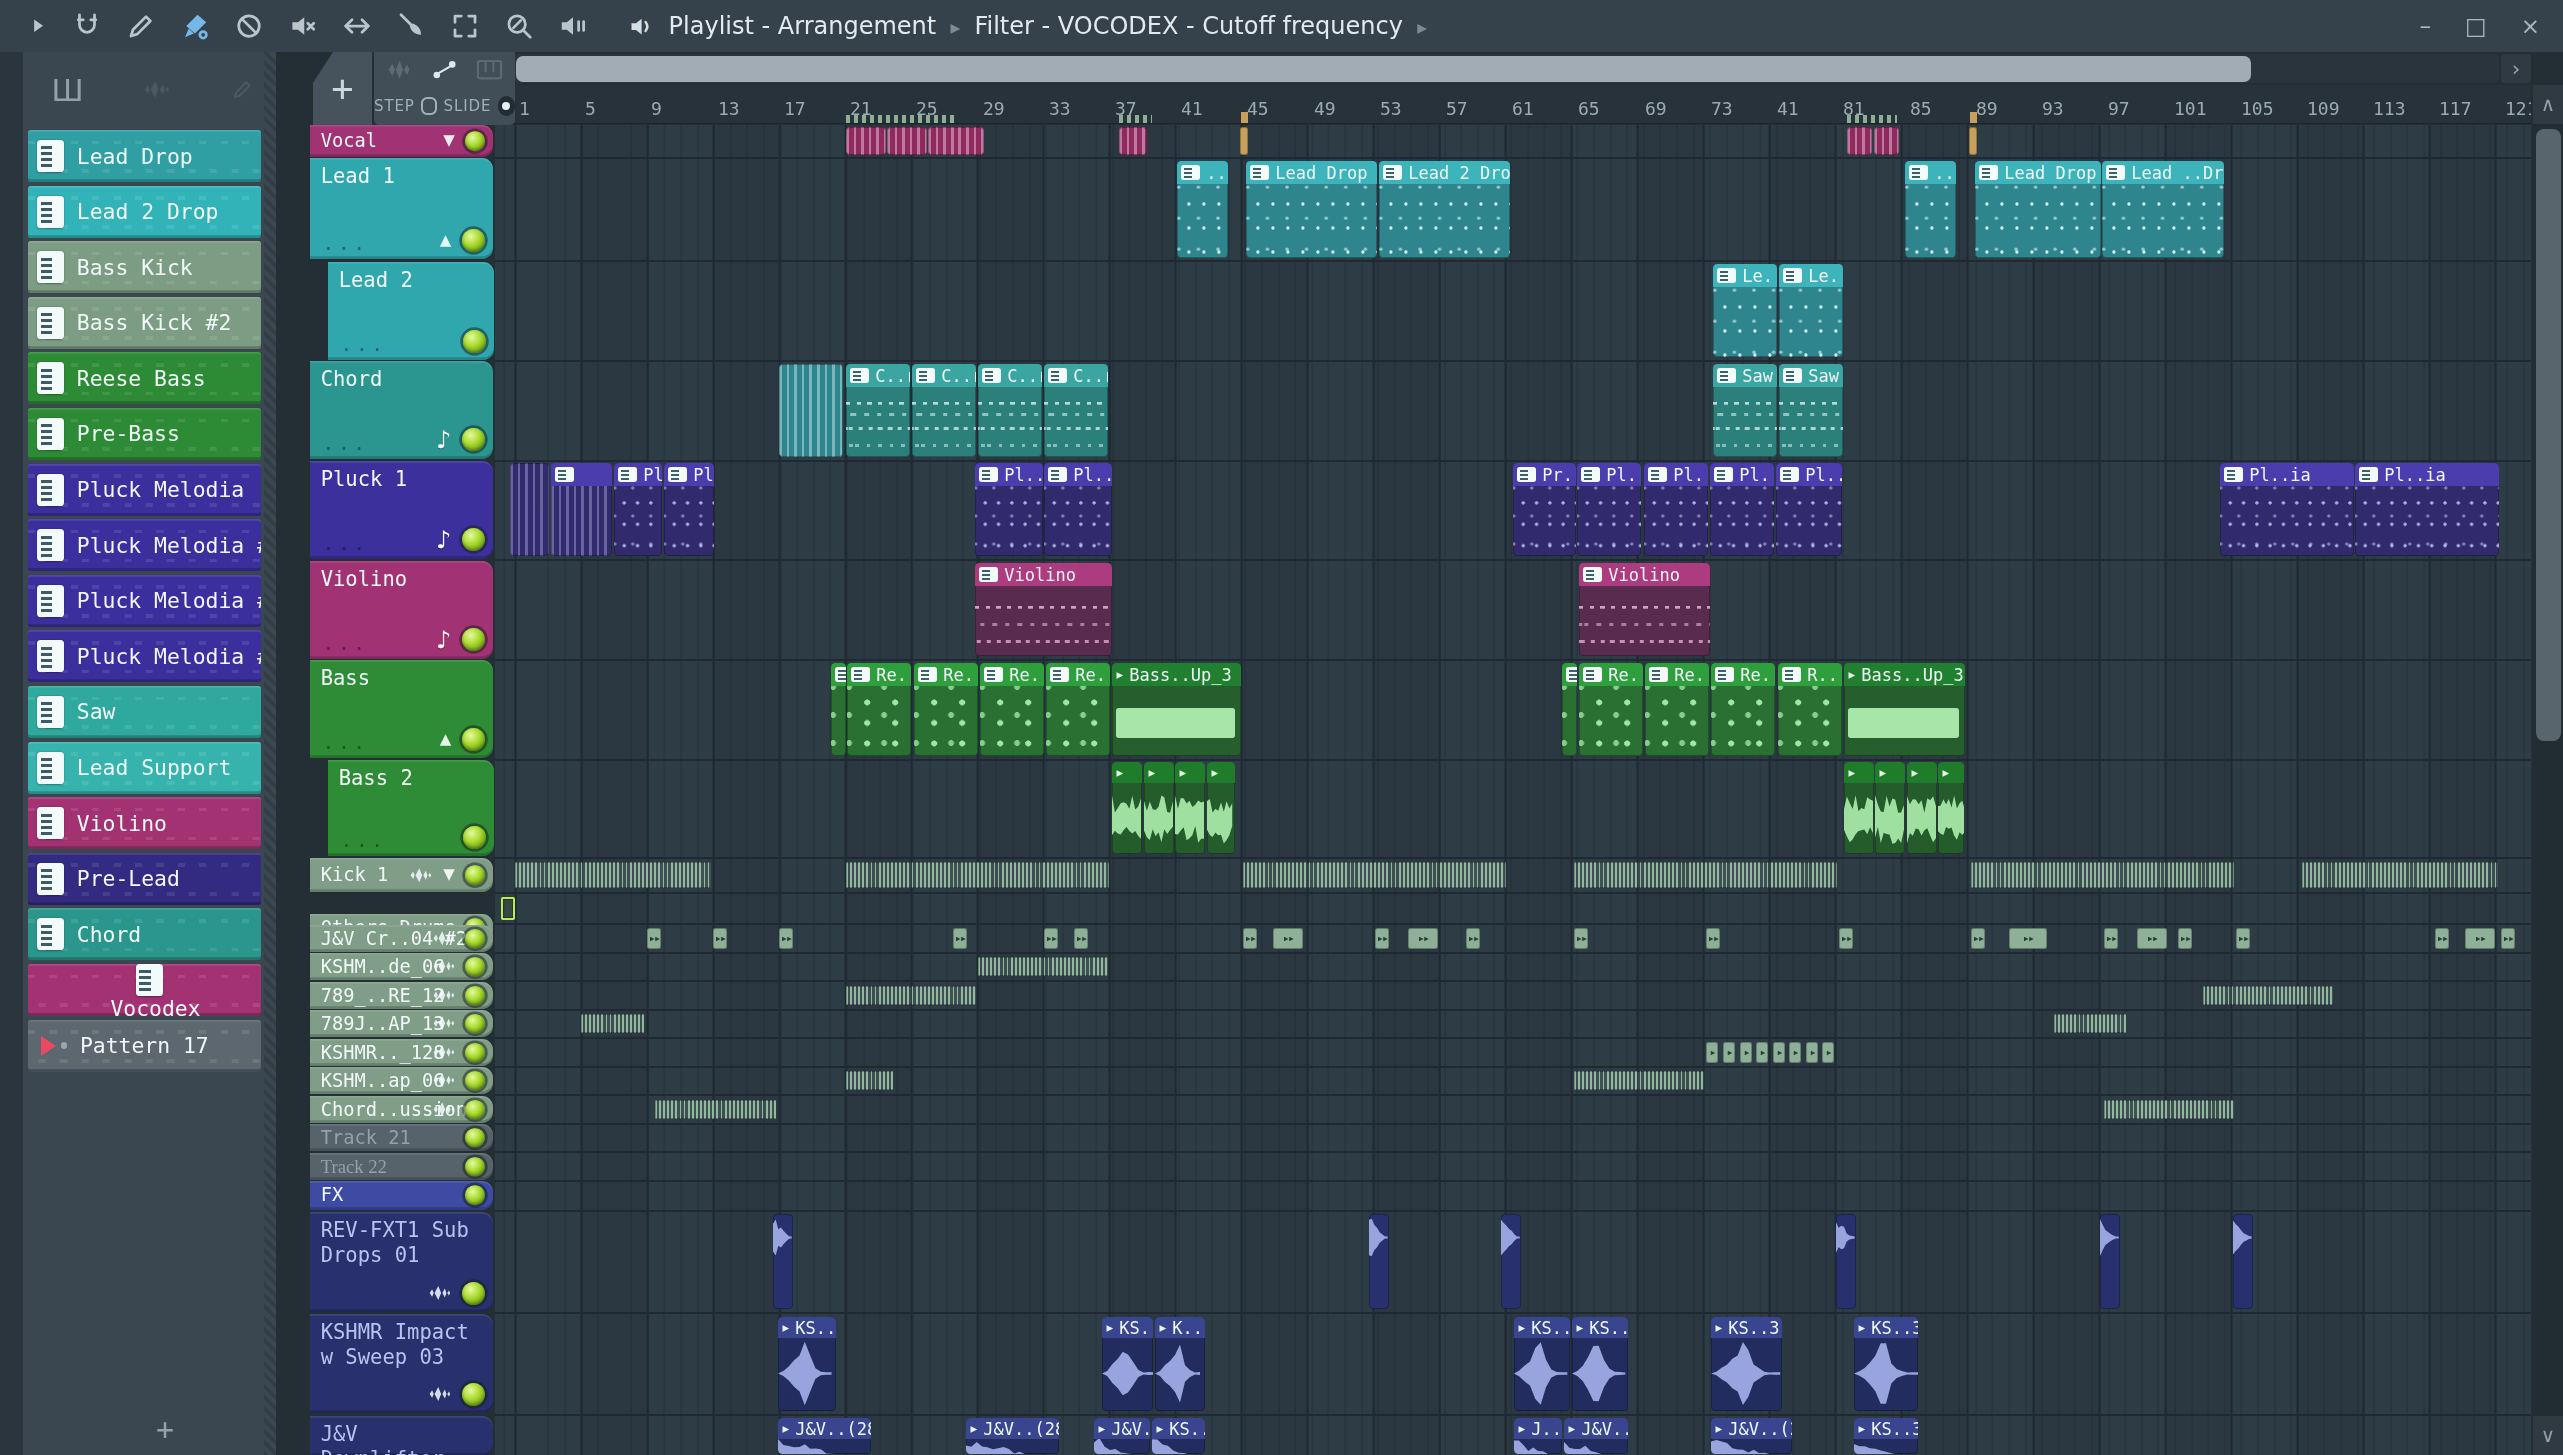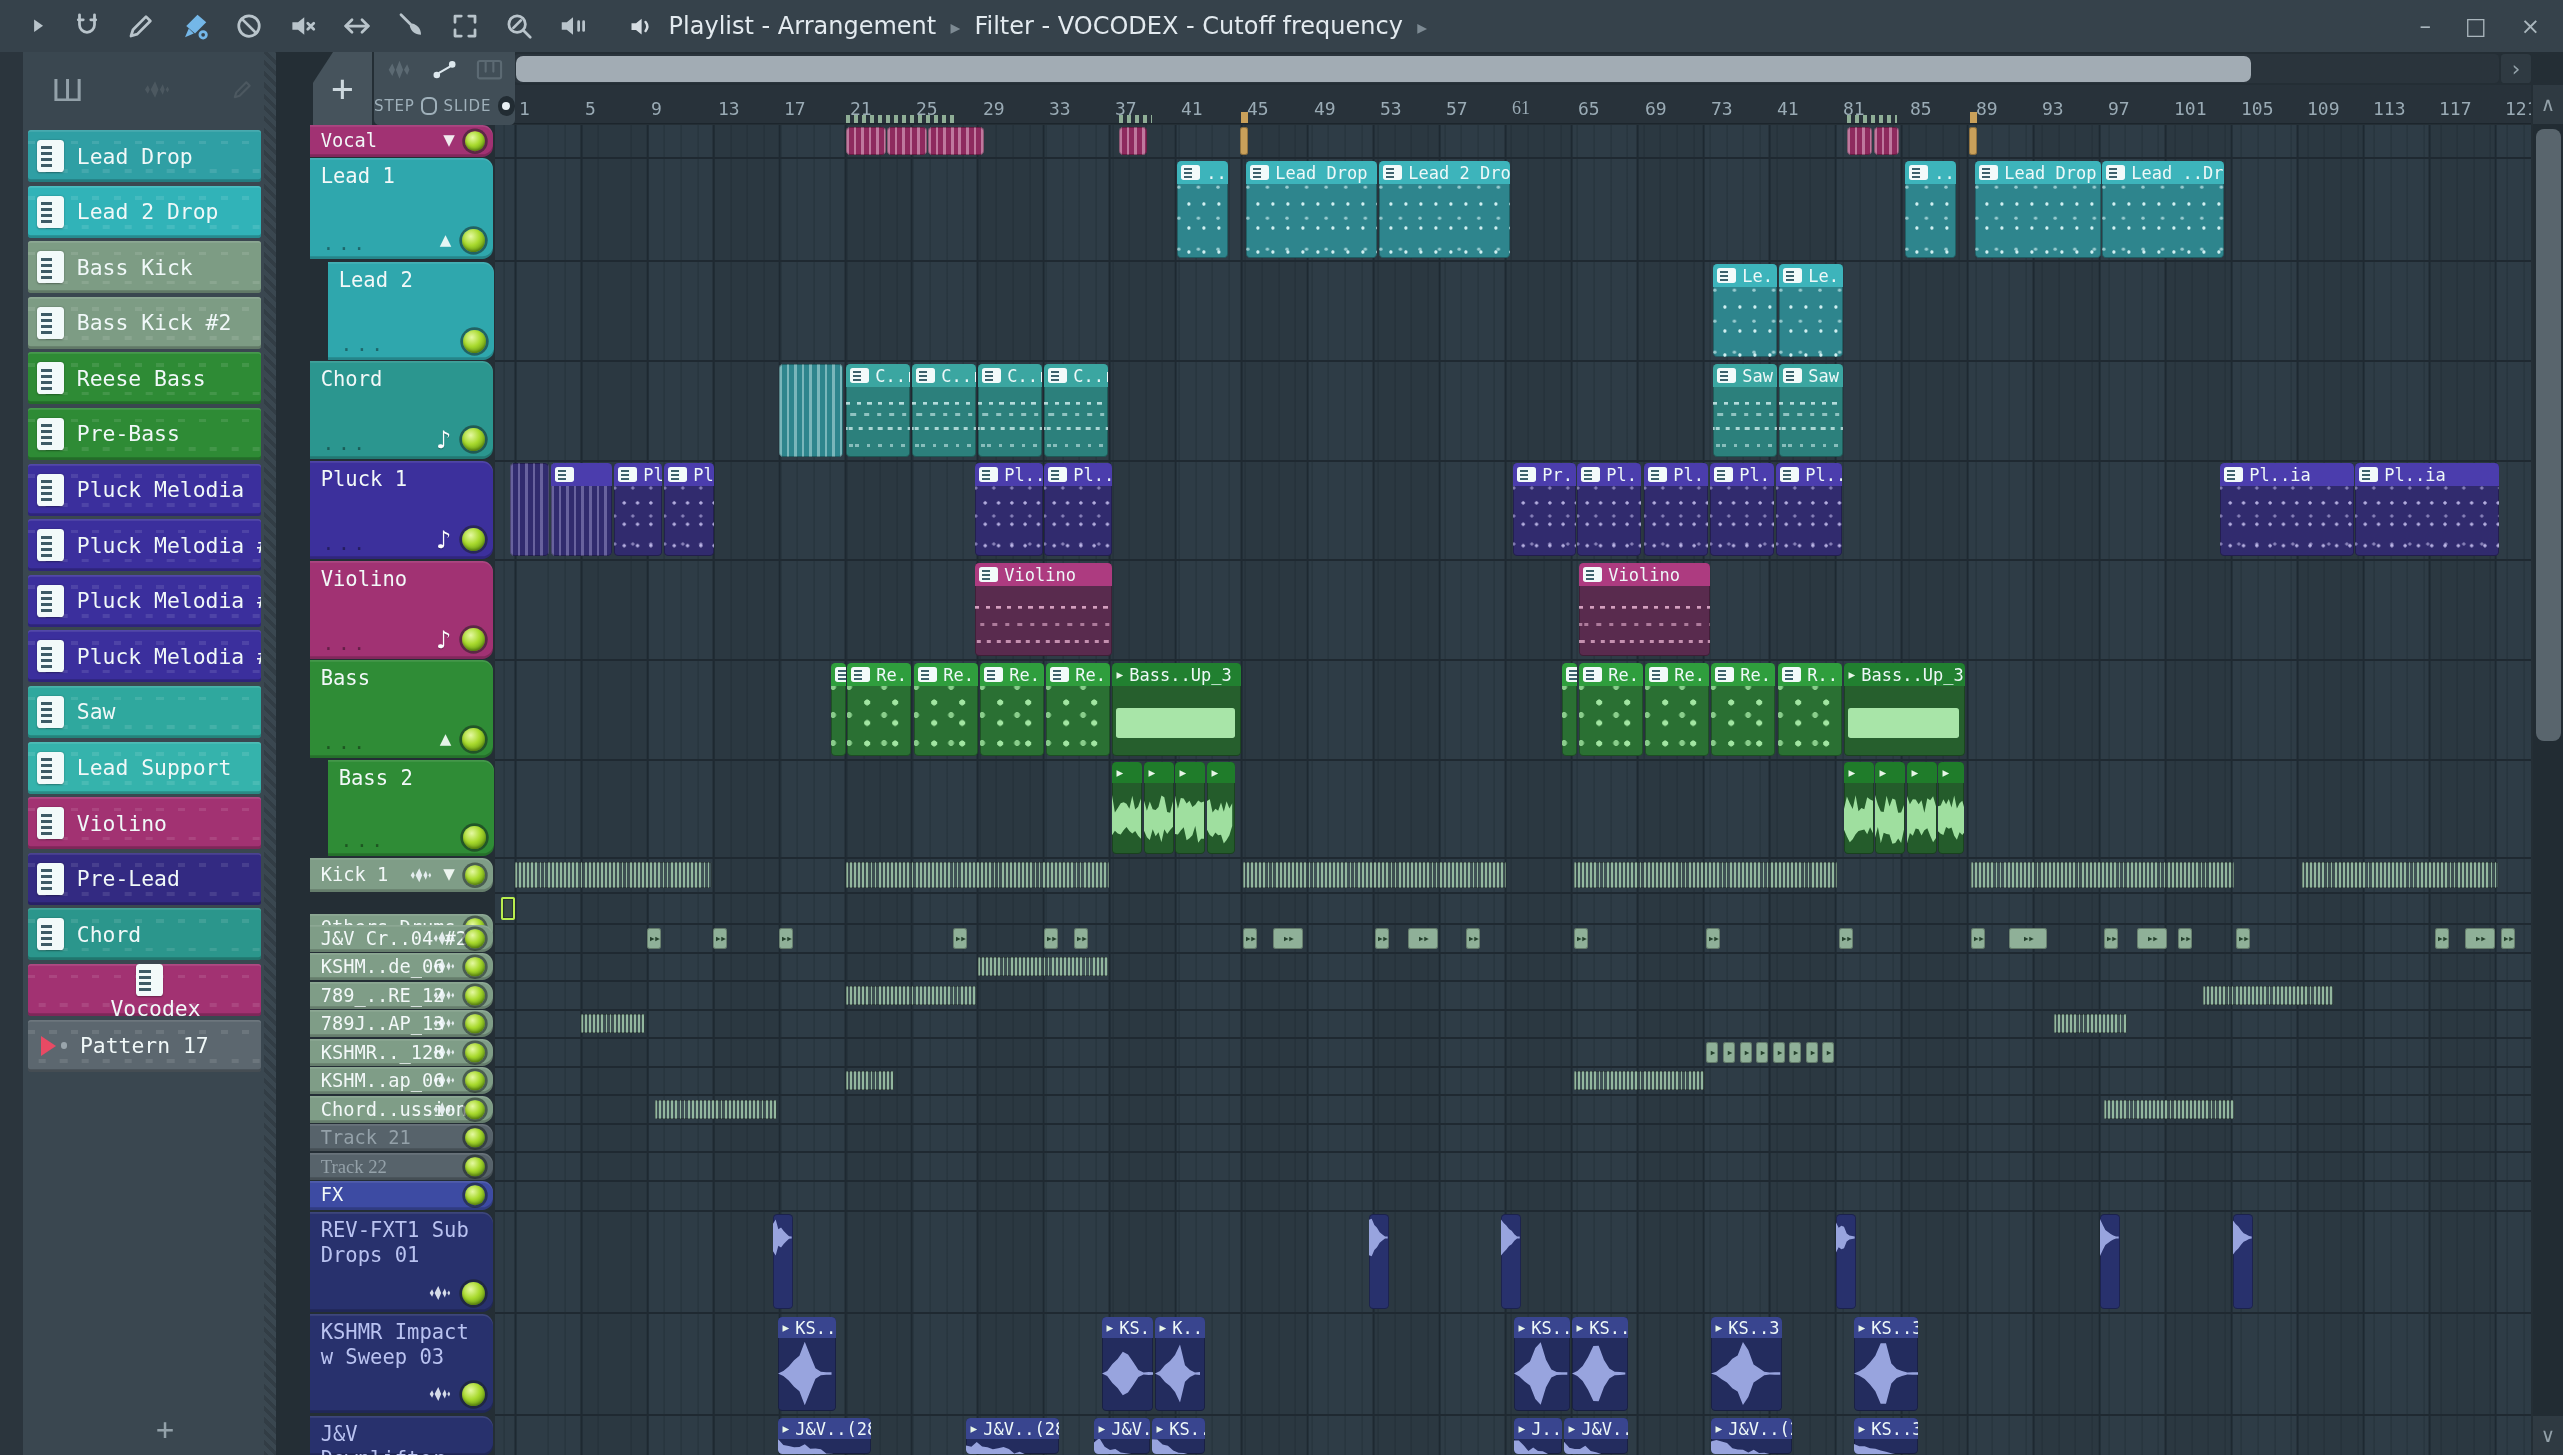--- a/index.html
+++ b/index.html
@@ -385,21 +385,21 @@
       <span class="rnum" style="left: 355px;">21</span>
       <span class="rnum" style="left: 421px;">25</span>
       <span class="rnum" style="left: 488px;">29</span>
       <span class="rnum" style="left: 554px;">33</span>
       <span class="rnum" style="left: 620px;">37</span>
       <span class="rnum" style="left: 686px;">41</span>
       <span class="rnum" style="left: 752px;">45</span>
       <span class="rnum" style="left: 819px;">49</span>
       <span class="rnum" style="left: 885px;">53</span>
       <span class="rnum" style="left: 951px;">57</span>
-      <span class="rnum" style="left: 1017px; font-family: Liberation Serif, serif;">61</span>
+      <span class="rnum" style="left: 1017px;">61</span>
       <span class="rnum" style="left: 1083px;">65</span>
       <span class="rnum" style="left: 1150px;">69</span>
       <span class="rnum" style="left: 1216px;">73</span>
       <span class="rnum" style="left: 1282px;">41</span>
       <span class="rnum" style="left: 1348px;">81</span>
       <span class="rnum" style="left: 1415px;">85</span>
       <span class="rnum" style="left: 1481px;">89</span>
       <span class="rnum" style="left: 1547px; margin-top: 28px;">93</span>
       <span class="rnum" style="left: 1613px;">97</span>
       <span class="rnum" style="left: 1679px;">101</span>

